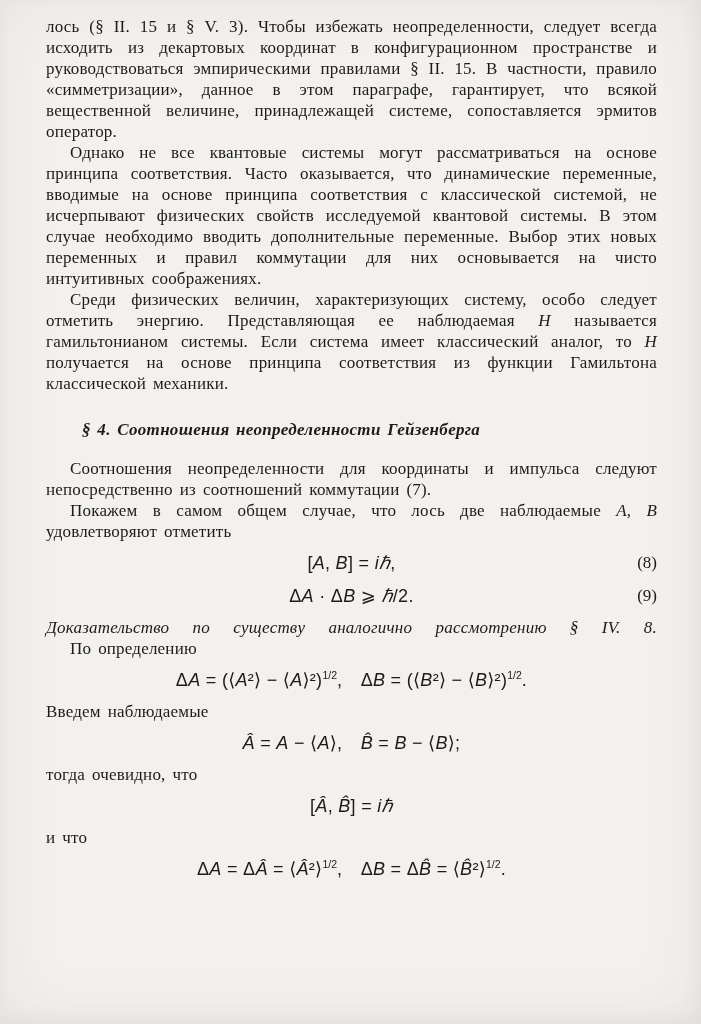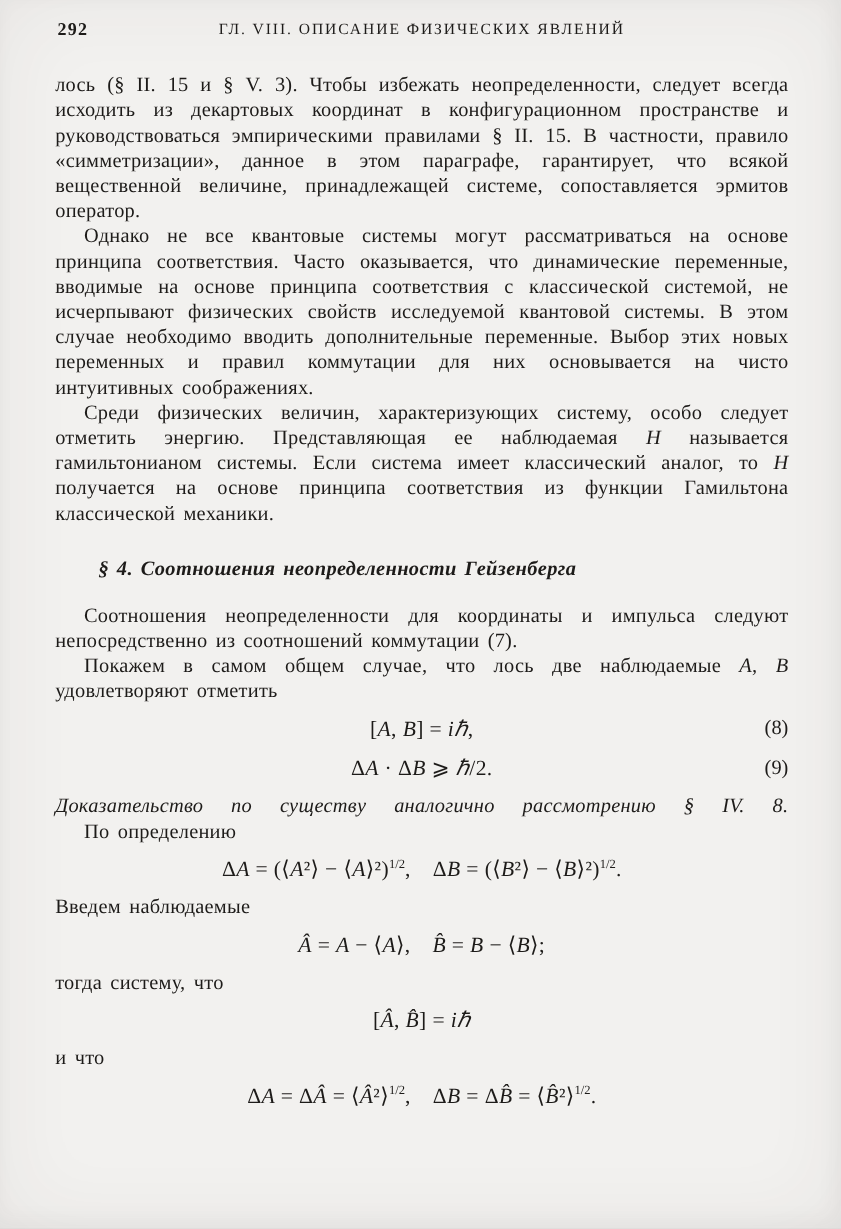--- a/index.html
+++ b/index.html
@@ -49,37 +49,33 @@
   }
   
   .equation {
     position: relative;
     text-align: center;
     margin: 9px 0;
     font-size: 18px;
     line-height: 24px;
     letter-spacing: 0.3px;
   }
-  .equation .eq-body { font-family: Liberation Serif, serif; margin-top: 26px; }
+  .equation .eq-body { font-family: Liberation Sans, sans-serif; margin-top: 26px; }
   .equation sup { font-size: 10.5px; line-height: 0; letter-spacing: 0; }
   .eq-label {
     position: absolute; right: 0; top: 50%;
     transform: translateY(-50%);
     font-size: 17px; font-style: normal; letter-spacing: 0;
   }
 </style>
 </head>
 <body>
 
 <div class="page">
 
-  <div class="header">
-    <span class="pagenum">292</span>
-    <span class="runhead">ГЛ. VIII. ОПИСАНИЕ ФИЗИЧЕСКИХ ЯВЛЕНИЙ</span>
-  </div>
 
   <div class="bodytext">
 
     <p>лось (§ II. 15 и § V. 3). Чтобы избежать неопределенности, следует всегда исходить из декартовых координат в конфигурационном пространстве и руководствоваться эмпирическими правилами § II. 15. В частности, правило «симметризации», данное в этом параграфе, гарантирует, что всякой вещественной величине, принадлежащей системе, сопоставляется эрмитов оператор.</p>
     <p class="indent">Однако не все квантовые системы могут рассматриваться на основе принципа соответствия. Часто оказывается, что динамические переменные, вводимые на основе принципа соответствия с классической системой, не исчерпывают физических свойств исследуемой квантовой системы. В этом случае необходимо вводить дополнительные переменные. Выбор этих новых переменных и правил коммутации для них основывается на чисто интуитивных соображениях.</p>
     <p class="indent"><span>Среди физических величин, характеризующих систему, особо следует отметить энергию. Представляющая ее наблюдаемая </span><span class="it">H</span><span> называется гамильтонианом системы. Если система имеет классический аналог, то </span><span class="it">H</span><span> получается на основе принципа соответствия из функции Гамильтона классической механики.</span></p>
 
     <h2 class="section-heading">§ 4. Соотношения неопределенности Гейзенберга</h2>
 
     <p class="indent">Соотношения неопределенности для координаты и импульса следуют непосредственно из соотношений коммутации (7).</p>
@@ -102,21 +98,21 @@
     <div class="equation">
       <span class="eq-body"><span>Δ</span><span class="it">A</span><span> = (⟨</span><span class="it">A</span><span>²⟩ − ⟨</span><span class="it">A</span><span>⟩²)</span><sup>1/2</sup><span>, Δ</span><span class="it">B</span><span> = (⟨</span><span class="it">B</span><span>²⟩ − ⟨</span><span class="it">B</span><span>⟩²)</span><sup>1/2</sup><span>.</span></span>
     </div>
 
     <p>Введем наблюдаемые</p>
 
     <div class="equation">
       <span class="eq-body"><span class="it">Â</span><span> = </span><span class="it">A</span><span> − ⟨</span><span class="it">A</span><span>⟩, </span><span class="it">B̂</span><span> = </span><span class="it">B</span><span> − ⟨</span><span class="it">B</span><span>⟩;</span></span>
     </div>
 
-    <p>тогда систему, что</p>
+    <p>тогда очевидно, что</p>
 
     <div class="equation">
       <span class="eq-body"><span>[</span><span class="it">Â</span><span>, </span><span class="it">B̂</span><span>] = </span><span class="it">iℏ</span></span>
     </div>
 
     <p>и что</p>
 
     <div class="equation">
       <span class="eq-body"><span>Δ</span><span class="it">A</span><span> = Δ</span><span class="it">Â</span><span> = ⟨</span><span class="it">Â</span><span>²⟩</span><sup>1/2</sup><span>, Δ</span><span class="it">B</span><span> = Δ</span><span class="it">B̂</span><span> = ⟨</span><span class="it">B̂</span><span>²⟩</span><sup>1/2</sup><span>.</span></span>
     </div>

